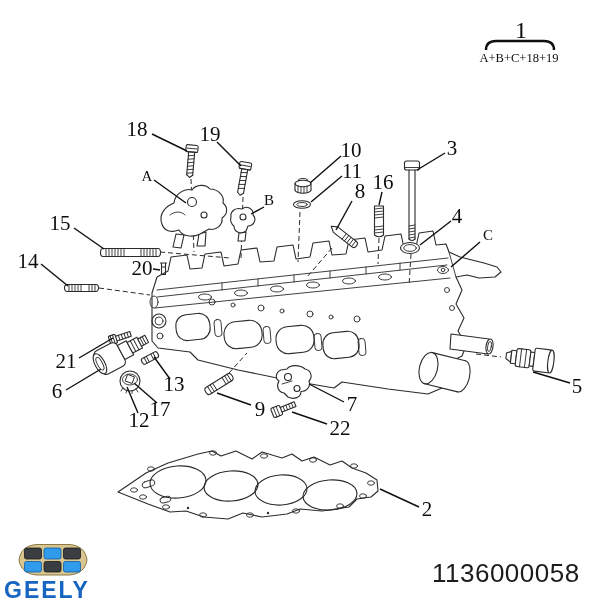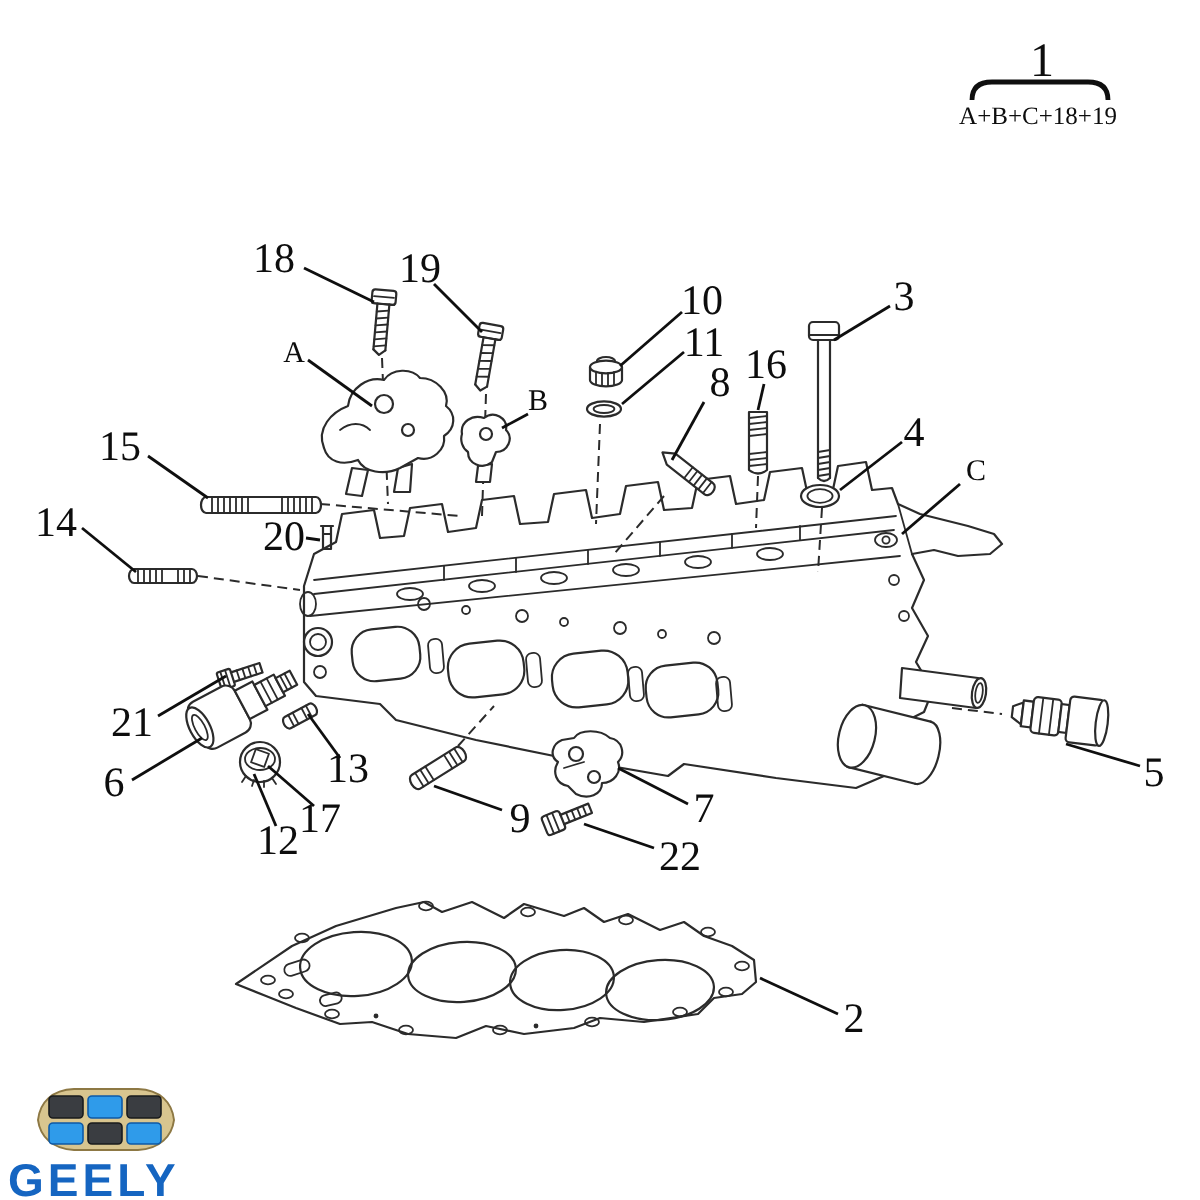--- a/index.html
+++ b/index.html
@@ -354,14 +354,15 @@
     <g>
       <rect x="6.5" y="7" width="17" height="11" rx="2" fill="#3a3d41" stroke="#191b1d" stroke-width=".8"></rect>
       <rect x="26" y="7" width="17" height="11" rx="2" fill="#2f9bea" stroke="#0e5aa7" stroke-width=".8"></rect>
       <rect x="45.5" y="7" width="17" height="11" rx="2" fill="#3a3d41" stroke="#191b1d" stroke-width=".8"></rect>
       <rect x="6.5" y="20.5" width="17" height="10.5" rx="2" fill="#2f9bea" stroke="#0e5aa7" stroke-width=".8"></rect>
       <rect x="26" y="20.5" width="17" height="10.5" rx="2" fill="#3a3d41" stroke="#191b1d" stroke-width=".8"></rect>
       <rect x="45.5" y="20.5" width="17" height="10.5" rx="2" fill="#2f9bea" stroke="#0e5aa7" stroke-width=".8"></rect>
     </g>
   </svg>
   <div class="brand">GEELY</div>
+  <div class="pn">1136000058</div>
 
 </div>
 
 </body></html>

